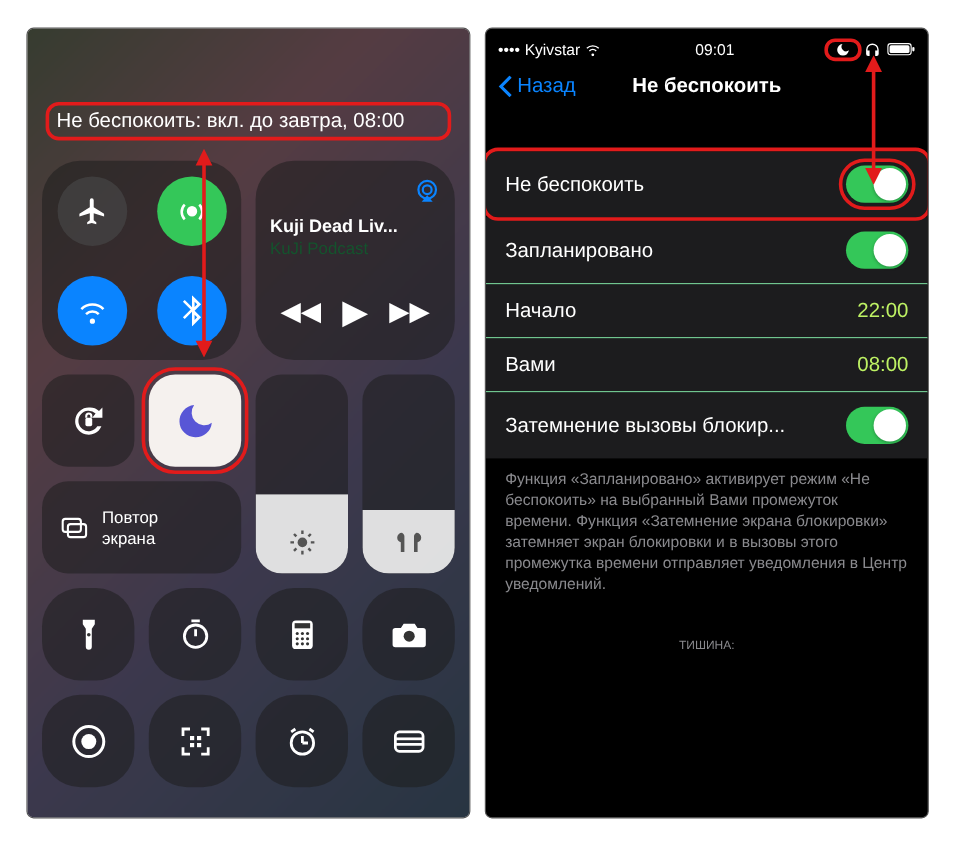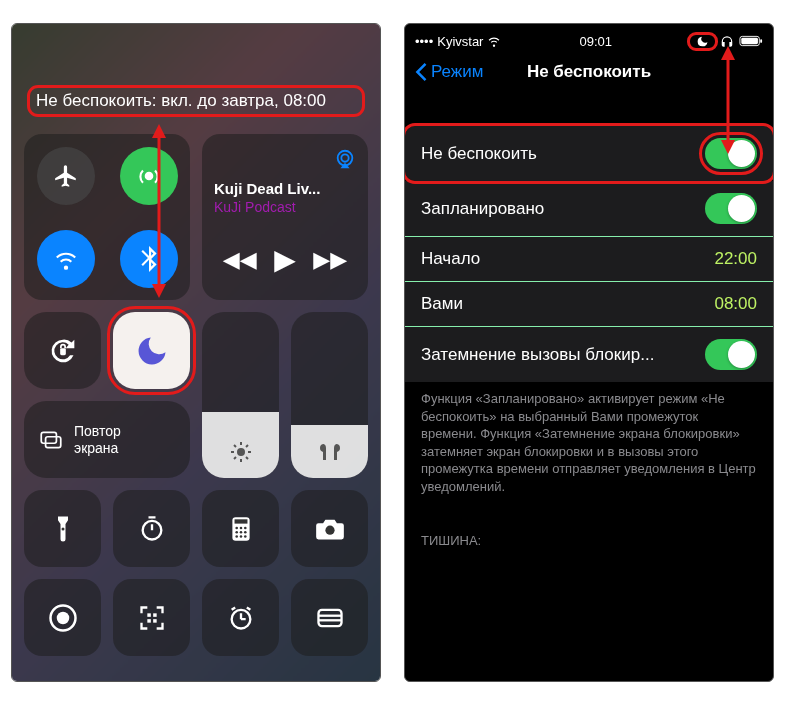--- a/index.html
+++ b/index.html
@@ -1,43 +1,43 @@
 <!DOCTYPE html>
 <html><head>
 <meta charset="utf-8">
 <style>
   * { box-sizing: border-box; margin: 0; padding: 0; }
   body { background: #fff; font-family: -apple-system, "Helvetica Neue", Arial, sans-serif; width: 794px; height: 703px; position: relative; overflow: hidden; }
   .frame { position: absolute; border: 1px solid #555; border-radius: 6px; overflow: hidden; }
-  .frame-left { left: 11px; top: 23px; width: 370px; height: 659px; }
+  .frame-left { left: 22px; top: 23px; width: 370px; height: 659px; }
   .frame-right { left: 404px; top: 23px; width: 370px; height: 659px; background: #000; color: #fff; }
 
   
   .cc-bg { position: absolute; inset: 0; background: linear-gradient(135deg, #3b4a35 0%, #6b4a52 30%, #4a4560 60%, #2b4050 100%); filter: blur(6px); transform: scale(1.1); }
   .cc-overlay { position: absolute; inset: 0; background: rgba(20,20,20,0.25); }
   .cc-content { position: absolute; inset: 0; padding: 12px; }
   .dnd-status { margin: 52px 6px 0; font-size: 17px; color: #fff; text-align: left; }
   .hl-red { outline: 3px solid #e21b1b; outline-offset: 0; border-radius: 10px; }
   .dnd-status.hl-red { border-radius: 8px; padding: 3px 6px; }
 
   .cc-grid { display: flex; flex-wrap: wrap; gap: 12px; margin-top: 20px; }
-  .tile { background: rgba(30,30,30,0.55); border-radius: 18px; position: relative; }
+  .tile { background: rgba(30,30,30,0.55); border-radius: 32px; position: relative; }
   .tile-2x2 { width: 166px; height: 166px; }
   .tile-1x1 { width: 77px; height: 77px; }
 
   .conn-grid { display: grid; grid-template-columns: 1fr 1fr; grid-template-rows: 1fr 1fr; width: 100%; height: 100%; place-items: center; }
   .conn-btn { width: 58px; height: 58px; border-radius: 50%; display: flex; align-items: center; justify-content: center; }
   .conn-off { background: rgba(70,70,70,0.7); }
   .conn-green { background: #34c759; }
   .conn-blue { background: #0a84ff; }
 
   .media-tile { padding: 14px 12px; color: #fff; display: flex; flex-direction: column; }
   .media-top { display: flex; justify-content: flex-end; }
   .media-title { font-size: 15px; font-weight: 600; margin-top: 10px; white-space: nowrap; overflow: hidden; text-overflow: ellipsis; }
-  .media-sub { font-size: 14px; color: #a21caf; margin-top: 2px; }
+  .media-sub { font-size: 14px; color: #14532d; margin-top: 2px; }
   .media-controls { display: flex; justify-content: space-around; align-items: center; margin-top: 28px; font-size: 22px; }
   .lock-tile, .dnd-tile { width: 77px; height: 77px; border-radius: 22px; display: flex; align-items: center; justify-content: center; }
   .lock-tile { background: rgba(30,30,30,0.55); }
   .dnd-tile { background: #f5f1ee; position: relative; }
   .dnd-tile.hl-red { outline-offset: 3px; border-radius: 22px; }
 
   .slider-tile { width: 77px; height: 166px; border-radius: 22px; background: rgba(30,30,30,0.55); position: relative; overflow: hidden; display: flex; align-items: flex-end; justify-content: center; }
   .slider-fill { position: absolute; bottom: 0; left: 0; right: 0; background: rgba(255,255,255,0.85); }
   .slider-icon { position: absolute; bottom: 14px; left: 50%; transform: translateX(-50%); }
 
@@ -61,21 +61,21 @@
   .settings-list { }
   .settings-sep { height: 30px; }
   .settings-row { background: #1c1c1e; padding: 12px 16px; font-size: 17px; display: flex; align-items: center; justify-content: space-between; border-bottom: 1px solid #86efac; }
   .settings-row:last-of-type { border-bottom: none; }
   .settings-row.hl-red { position: relative; }
   .toggle { width: 52px; height: 31px; border-radius: 16px; position: relative; }
   .toggle-on { background: #34c759; }
   .toggle-knob { position: absolute; width: 27px; height: 27px; background: #fff; border-radius: 50%; top: 2px; right: 2px; box-shadow: 0 1px 3px rgba(0,0,0,0.3); }
   .toggle-hl { outline: 3px solid #e21b1b; outline-offset: 3px; border-radius: 18px; }
   .settings-footer { color: #8a8a8e; font-size: 13px; padding: 8px 16px 20px; line-height: 1.35; }
-  .settings-header { color: #8a8a8e; font-size: 13px; padding: 18px 16px 6px; text-transform: uppercase; }
+  .settings-header { color: #8a8a8e; font-size: 10px; padding: 18px 16px 6px; text-transform: uppercase; text-align: center; }
   .val-gray { color: #bef264; }
 
   
   .arrow { position: absolute; z-index: 10; pointer-events: none; }
   svg { display: block; }
 </style>
 </head>
 <body>
 
 <div class="frame frame-left">
@@ -298,21 +298,21 @@
           </svg>
       </span>
     </div>
   </div>
 
   <div class="nav-bar">
     <div class="back-btn">
       <svg width="12" height="18" viewBox="0 0 12 20">
           <path fill="#0a84ff" d="M10 0 0 10l10 10 2-2-8-8 8-8z"></path>
         </svg>
-      <span>Режим</span>
+      <span>Назад</span>
     </div>
     <div class="nav-title">Не беспокоить</div>
   </div>
 
   <div class="settings-list">
     <div class="settings-sep"></div>
 
     <div class="settings-row hl-red" style="border-bottom:none">
       <span>Не беспокоить</span>
       <div class="toggle toggle-on toggle-hl">

